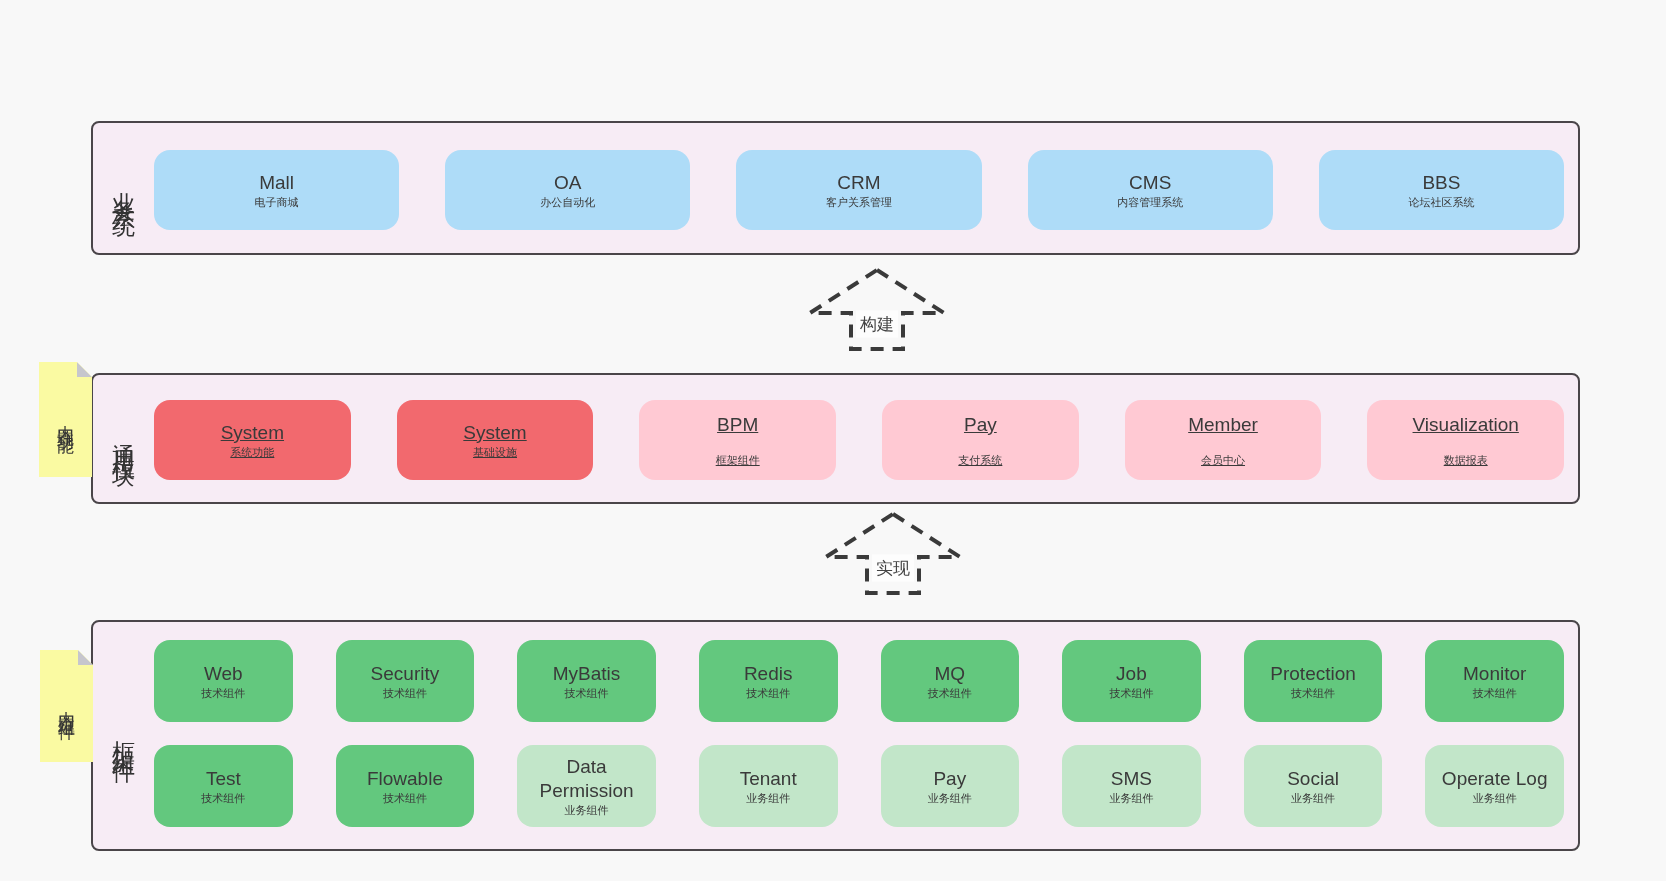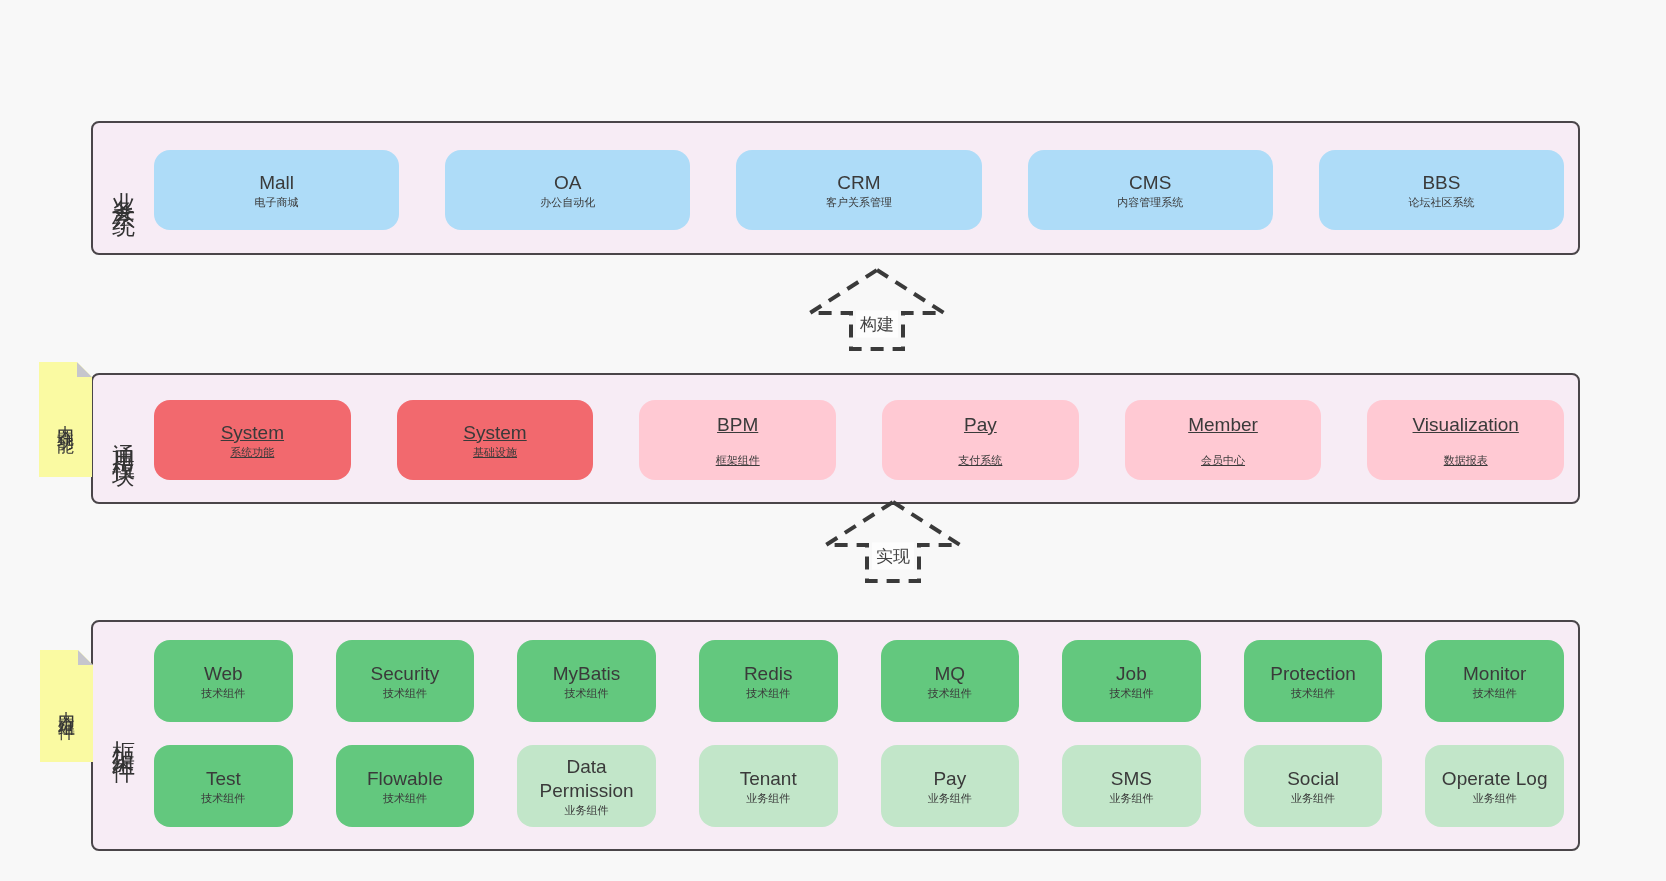--- a/index.html
+++ b/index.html
@@ -50,21 +50,21 @@
     clip-path:polygon(0 0,calc(100% - 15px) 0,100% 15px,100% 100%,0 100%);
   }
   .sticky::after{
     content:"";position:absolute;top:0;right:0;width:0;height:0;
     border-bottom:15px solid var(--sticky_fold);border-right:15px solid transparent;
   }
   #sticky-1{left:39px;top:362px;height:115px;}
   #sticky-2{left:40px;top:650px;height:112px;}
   .arrow{position:absolute;width:142px;height:92px;text-decoration:underline;}
   #arrow-1{left:806px;top:260px;}
-  #arrow-2{left:822px;top:492px;}
+  #arrow-2{left:822px;top:504px;}
   .arrow svg{display:block;}
   .arrow path{fill:none;stroke:var(--arrow);stroke-width:4;stroke-dasharray:13 9;}
   .arrow-label{
     position:absolute;left:50%;top:64px;transform:translate(-50%,-50%);
     background:var(--label_bg);padding:2px 4px;font-size:17px;color:#444;white-space:nowrap;
   }
 </style>
 </head>
 <body>
 

